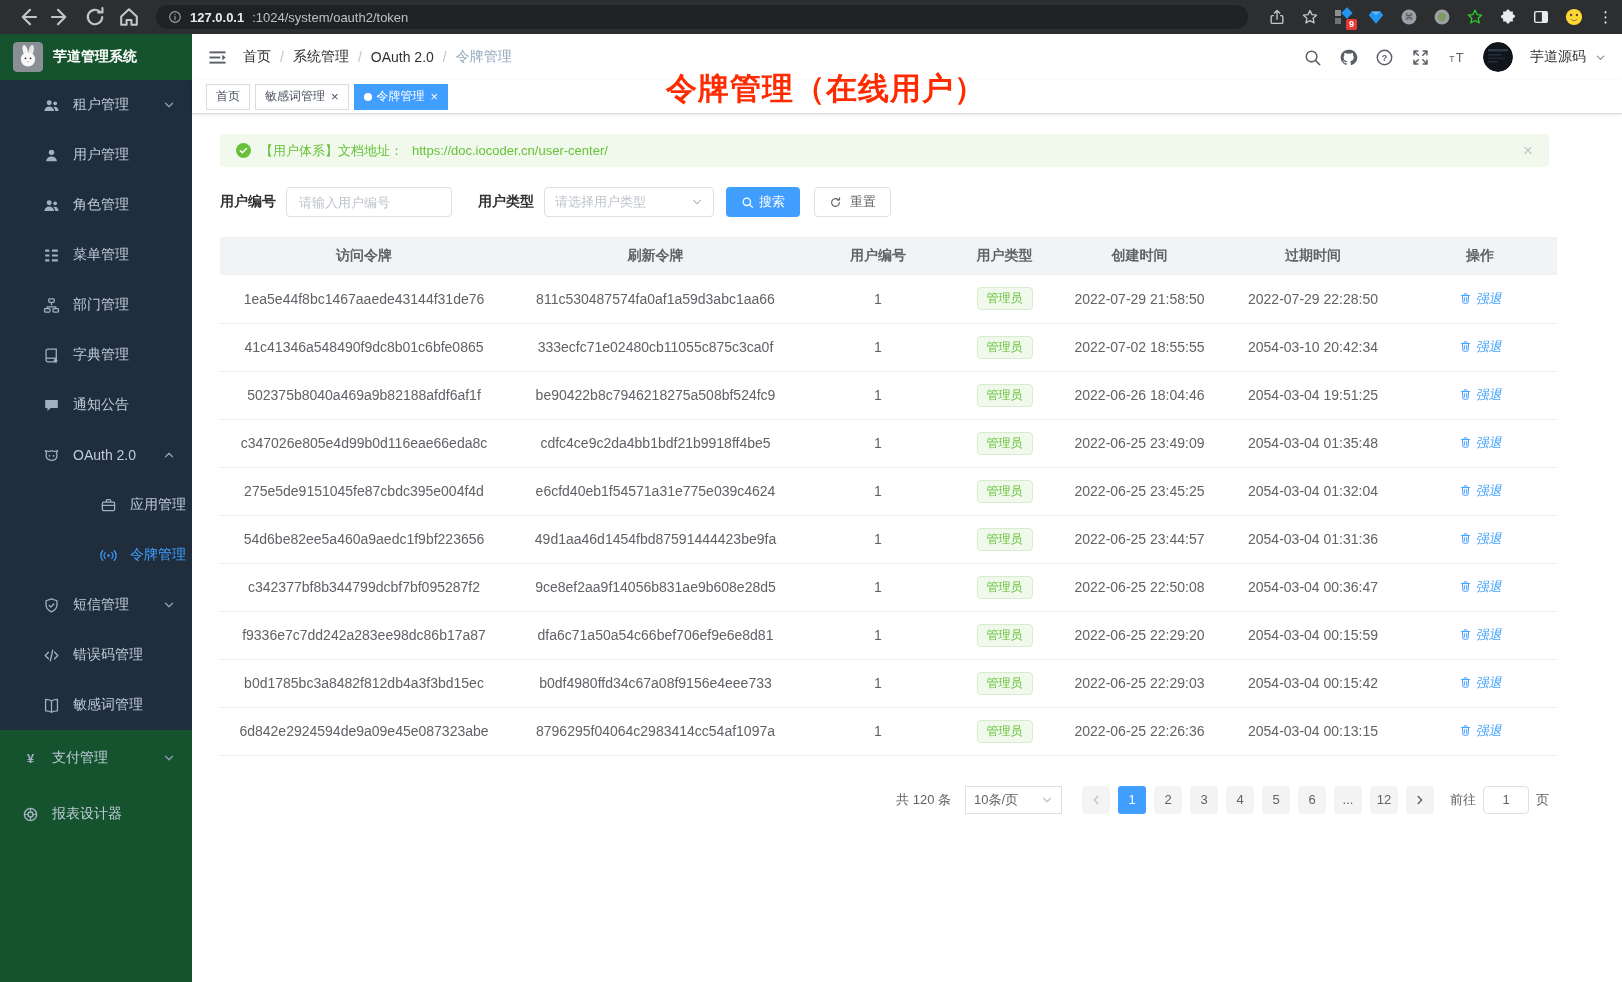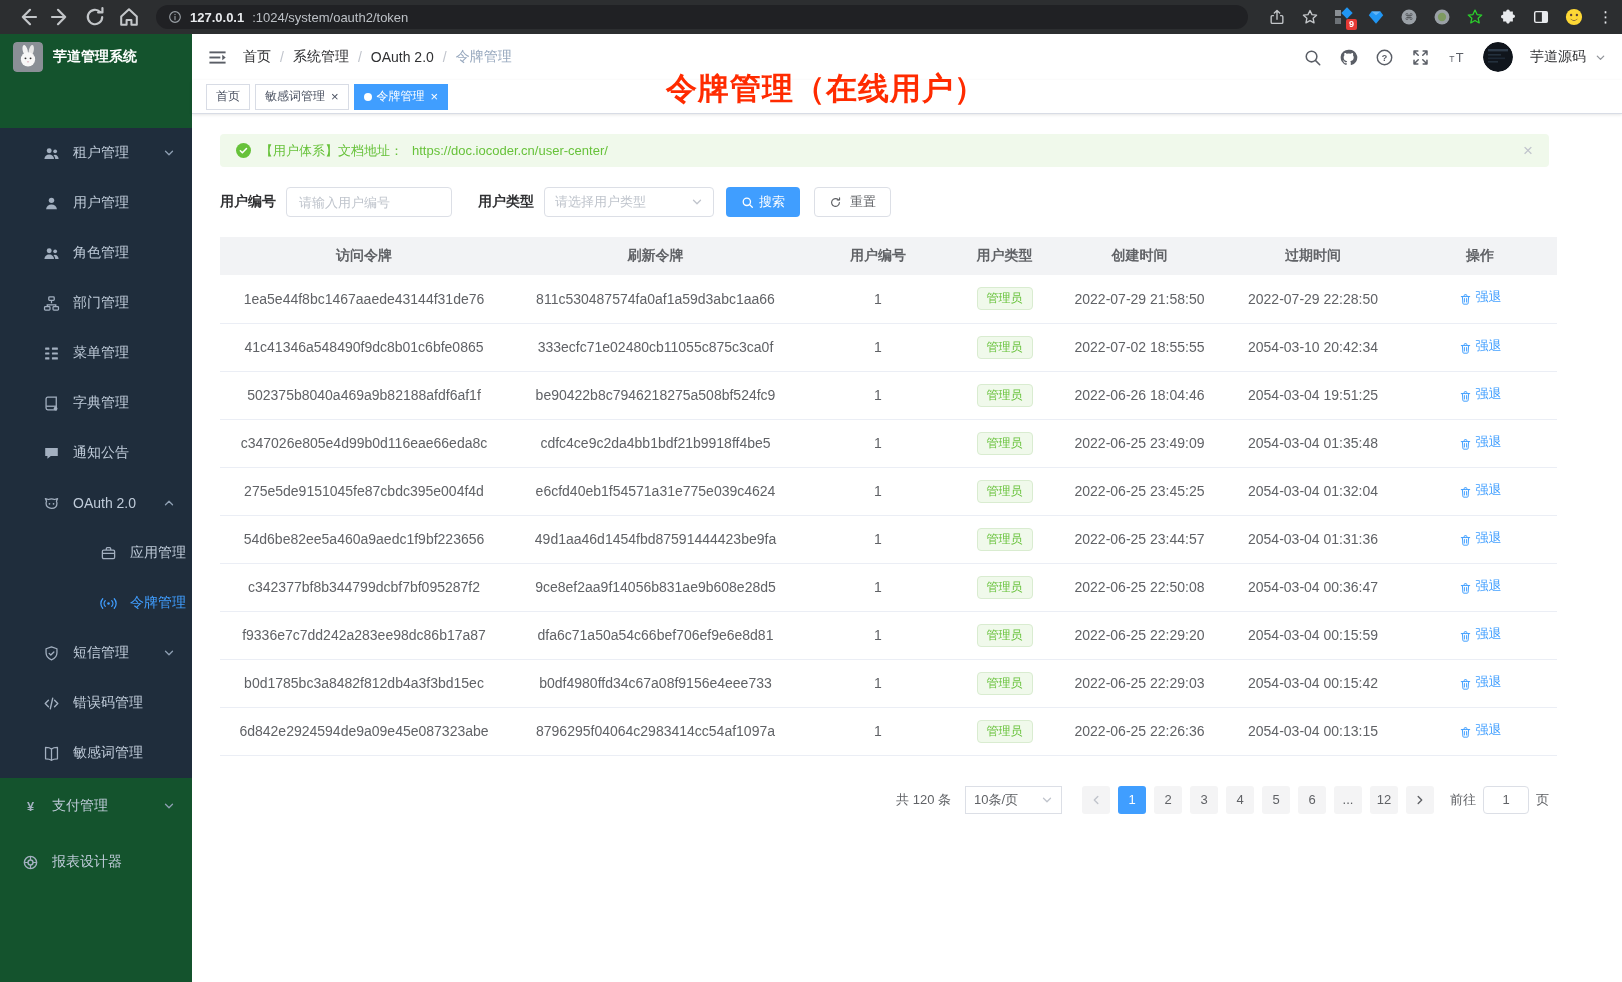--- a/index.html
+++ b/index.html
@@ -23,21 +23,21 @@
   .ext-grid .gem-dot { position:absolute; left:9px; top:1px; width:8px; height:8px; background:#2196f3; transform:rotate(45deg); }
   .ext-badge { position:absolute; right:-5px; bottom:-4px; background:#e53935; color:#fff; font-size:9px; line-height:11px; padding:0 3px; border-radius:2px; font-weight:700; }
   .dots-v { font-size:15px; color:#e8eaed; letter-spacing:0; width:10px; text-align:center; }
 
   
   .app { display:flex; height:948px; }
   .sidebar { width:192px; flex-shrink:0; background:#14532d; display:flex; flex-direction:column; overflow:hidden; }
   .logo-band { height:46px; display:flex; align-items:center; gap:10px; padding:0 13px; flex-shrink:0; }
   .logo-img { width:30px; height:30px; border-radius:4px; overflow:hidden; flex-shrink:0; }
   .logo-title { color:#fff; font-size:14px; font-weight:700; white-space:nowrap; }
-  .menu { flex:1;margin-top:48px; }
+  .menu { flex:1; }
   .menu-section-dark { background:#1f2d3c; }
   .menu-item { height:50px; display:flex; align-items:center; gap:13px; padding-left:43px; color:#bfcbd9; font-size:14px; position:relative; cursor:pointer; white-space:nowrap; }
   .menu-item.level2 { padding-left:100px; }
   .menu-item.root { height:56px; padding-left:22px; }
   .mi-icon { width:17px; height:17px; color:#a3b0c0; flex-shrink:0; }
   .menu-item.active, .menu-item.active .mi-icon { color:#409eff; }
   .menu-chevron { position:absolute; right:17px; width:12px; height:12px; color:#8fa0b3; }
   .menu-chevron.up { transform:rotate(180deg); }
 
   .main { flex:1; min-width:0; display:flex; flex-direction:column; background:#fff; }
@@ -76,21 +76,21 @@
   .sel-chev { width:12px; height:12px; color:#c0c4cc; }
   .btn { height:30px; display:inline-flex; align-items:center; gap:5px; padding:0 14px; border-radius:4px; font-size:13px; cursor:pointer; border:1px solid transparent; }
   .btn-primary { background:#409eff; color:#fff; margin-right:14px; }
   .btn-plain { background:#fff; border-color:#dcdfe6; color:#606266;gap:8px; }
   .btn .svg-icon { width:13px; height:13px; }
 
   table { width:100%; border-collapse:collapse; table-layout:fixed; }
   thead th { background:#f2f3f5; height:38px; font-size:14px; color:#606266; font-weight:600; text-align:center; }
   tbody td { height:48px; font-size:14px; color:#606266; text-align:center; border-bottom:1px solid #ebeef5; white-space:nowrap; overflow:hidden; }
   .tag-admin { display:inline-block; padding:2px 9px; font-size:12px; line-height:17px; color:#67c23a; background:#f0f9eb; border:1px solid #d9ecd0; border-radius:4px; }
-  .action-link { color:#409eff; display:inline-flex; align-items:flex-end; gap:4px; font-size:13px; cursor:pointer; }
+  .action-link { color:#409eff; display:inline-flex; align-items:center; gap:4px; font-size:13px; cursor:pointer;font-style:italic; }
   .action-link .svg-icon { width:13px; height:13px; }
 
   .pagination { display:flex; justify-content:flex-end; align-items:center; margin-top:30px; font-size:13px; color:#606266; }
   .pg-total { margin-right:14px; }
   .pg-size { width:97px; height:28px; border:1px solid #dcdfe6; border-radius:0; display:flex; align-items:center; justify-content:space-between; padding:0 8px; margin-right:16px; cursor:pointer; }
   .pg-btn { min-width:28px; height:28px; padding:0 4px; margin:0 4px; background:#f4f4f5; border-radius:3px; display:inline-flex; align-items:center; justify-content:center; font-size:13px; color:#606266; cursor:pointer; }
   .pg-btn.active { background:#409eff; color:#fff; }
   .pg-btn .svg-icon { width:12px; height:12px; }
   .pg-btn.disabled { color:#c0c4cc; }
   .pg-next .svg-icon { transform:rotate(180deg); }
@@ -247,41 +247,41 @@
                 <circle cx="7.3" cy="6.8" r="2.9"></circle>
                 <path d="M1.6 16.4c.3-3.2 2.7-5.1 5.7-5.1s5.4 1.9 5.7 5.1z"></path>
                 <circle cx="14.3" cy="7.4" r="2.2"></circle>
                 <path d="M13.8 11.6c2.6.2 4.3 2 4.6 4.8h-4c-.2-1.9-.9-3.4-2.1-4.3z"></path>
               </svg>
             </span>
             <span>角色管理</span>
           </div>
           <div class="menu-item">
             <span class="svg-icon mi-icon">
-              <svg viewBox="0 0 20 20" fill="none" stroke="currentColor" stroke-width="1.5">
-                <rect x="6.8" y="2.2" width="6.4" height="4.2" rx="1"></rect>
-                <rect x="1.8" y="13.6" width="6.4" height="4.2" rx="1"></rect>
-                <rect x="11.8" y="13.6" width="6.4" height="4.2" rx="1"></rect>
-                <path d="M10 6.4v3.4M5 13.6v-2h10v2"></path>
-              </svg>
-            </span>
-            <span>部门管理</span>
-          </div>
-          <div class="menu-item">
-            <span class="svg-icon mi-icon">
               <svg viewBox="0 0 20 20" fill="currentColor">
                 <rect x="2.5" y="3" width="5" height="2.6" rx=".6"></rect>
                 <rect x="10.5" y="3" width="7" height="2.6" rx=".6"></rect>
                 <rect x="2.5" y="8.7" width="5" height="2.6" rx=".6"></rect>
                 <rect x="10.5" y="8.7" width="7" height="2.6" rx=".6"></rect>
                 <rect x="2.5" y="14.4" width="5" height="2.6" rx=".6"></rect>
                 <rect x="10.5" y="14.4" width="7" height="2.6" rx=".6"></rect>
               </svg>
             </span>
             <span>菜单管理</span>
+          </div>
+          <div class="menu-item">
+            <span class="svg-icon mi-icon">
+              <svg viewBox="0 0 20 20" fill="none" stroke="currentColor" stroke-width="1.5">
+                <rect x="6.8" y="2.2" width="6.4" height="4.2" rx="1"></rect>
+                <rect x="1.8" y="13.6" width="6.4" height="4.2" rx="1"></rect>
+                <rect x="11.8" y="13.6" width="6.4" height="4.2" rx="1"></rect>
+                <path d="M10 6.4v3.4M5 13.6v-2h10v2"></path>
+              </svg>
+            </span>
+            <span>部门管理</span>
           </div>
           <div class="menu-item">
             <span class="svg-icon mi-icon">
               <svg viewBox="0 0 20 20">
                 <g fill="none" stroke="currentColor" stroke-width="1.5">
                   <path d="M5.6 2.6h10v14.8h-10a2 2 0 0 1-2-2V4.6a2 2 0 0 1 2-2z"></path>
                   <path d="M3.8 13.2h11.8"></path>
                 </g>
                 <circle cx="14.8" cy="15.9" r="2.2" fill="currentColor"></circle>
               </svg>

